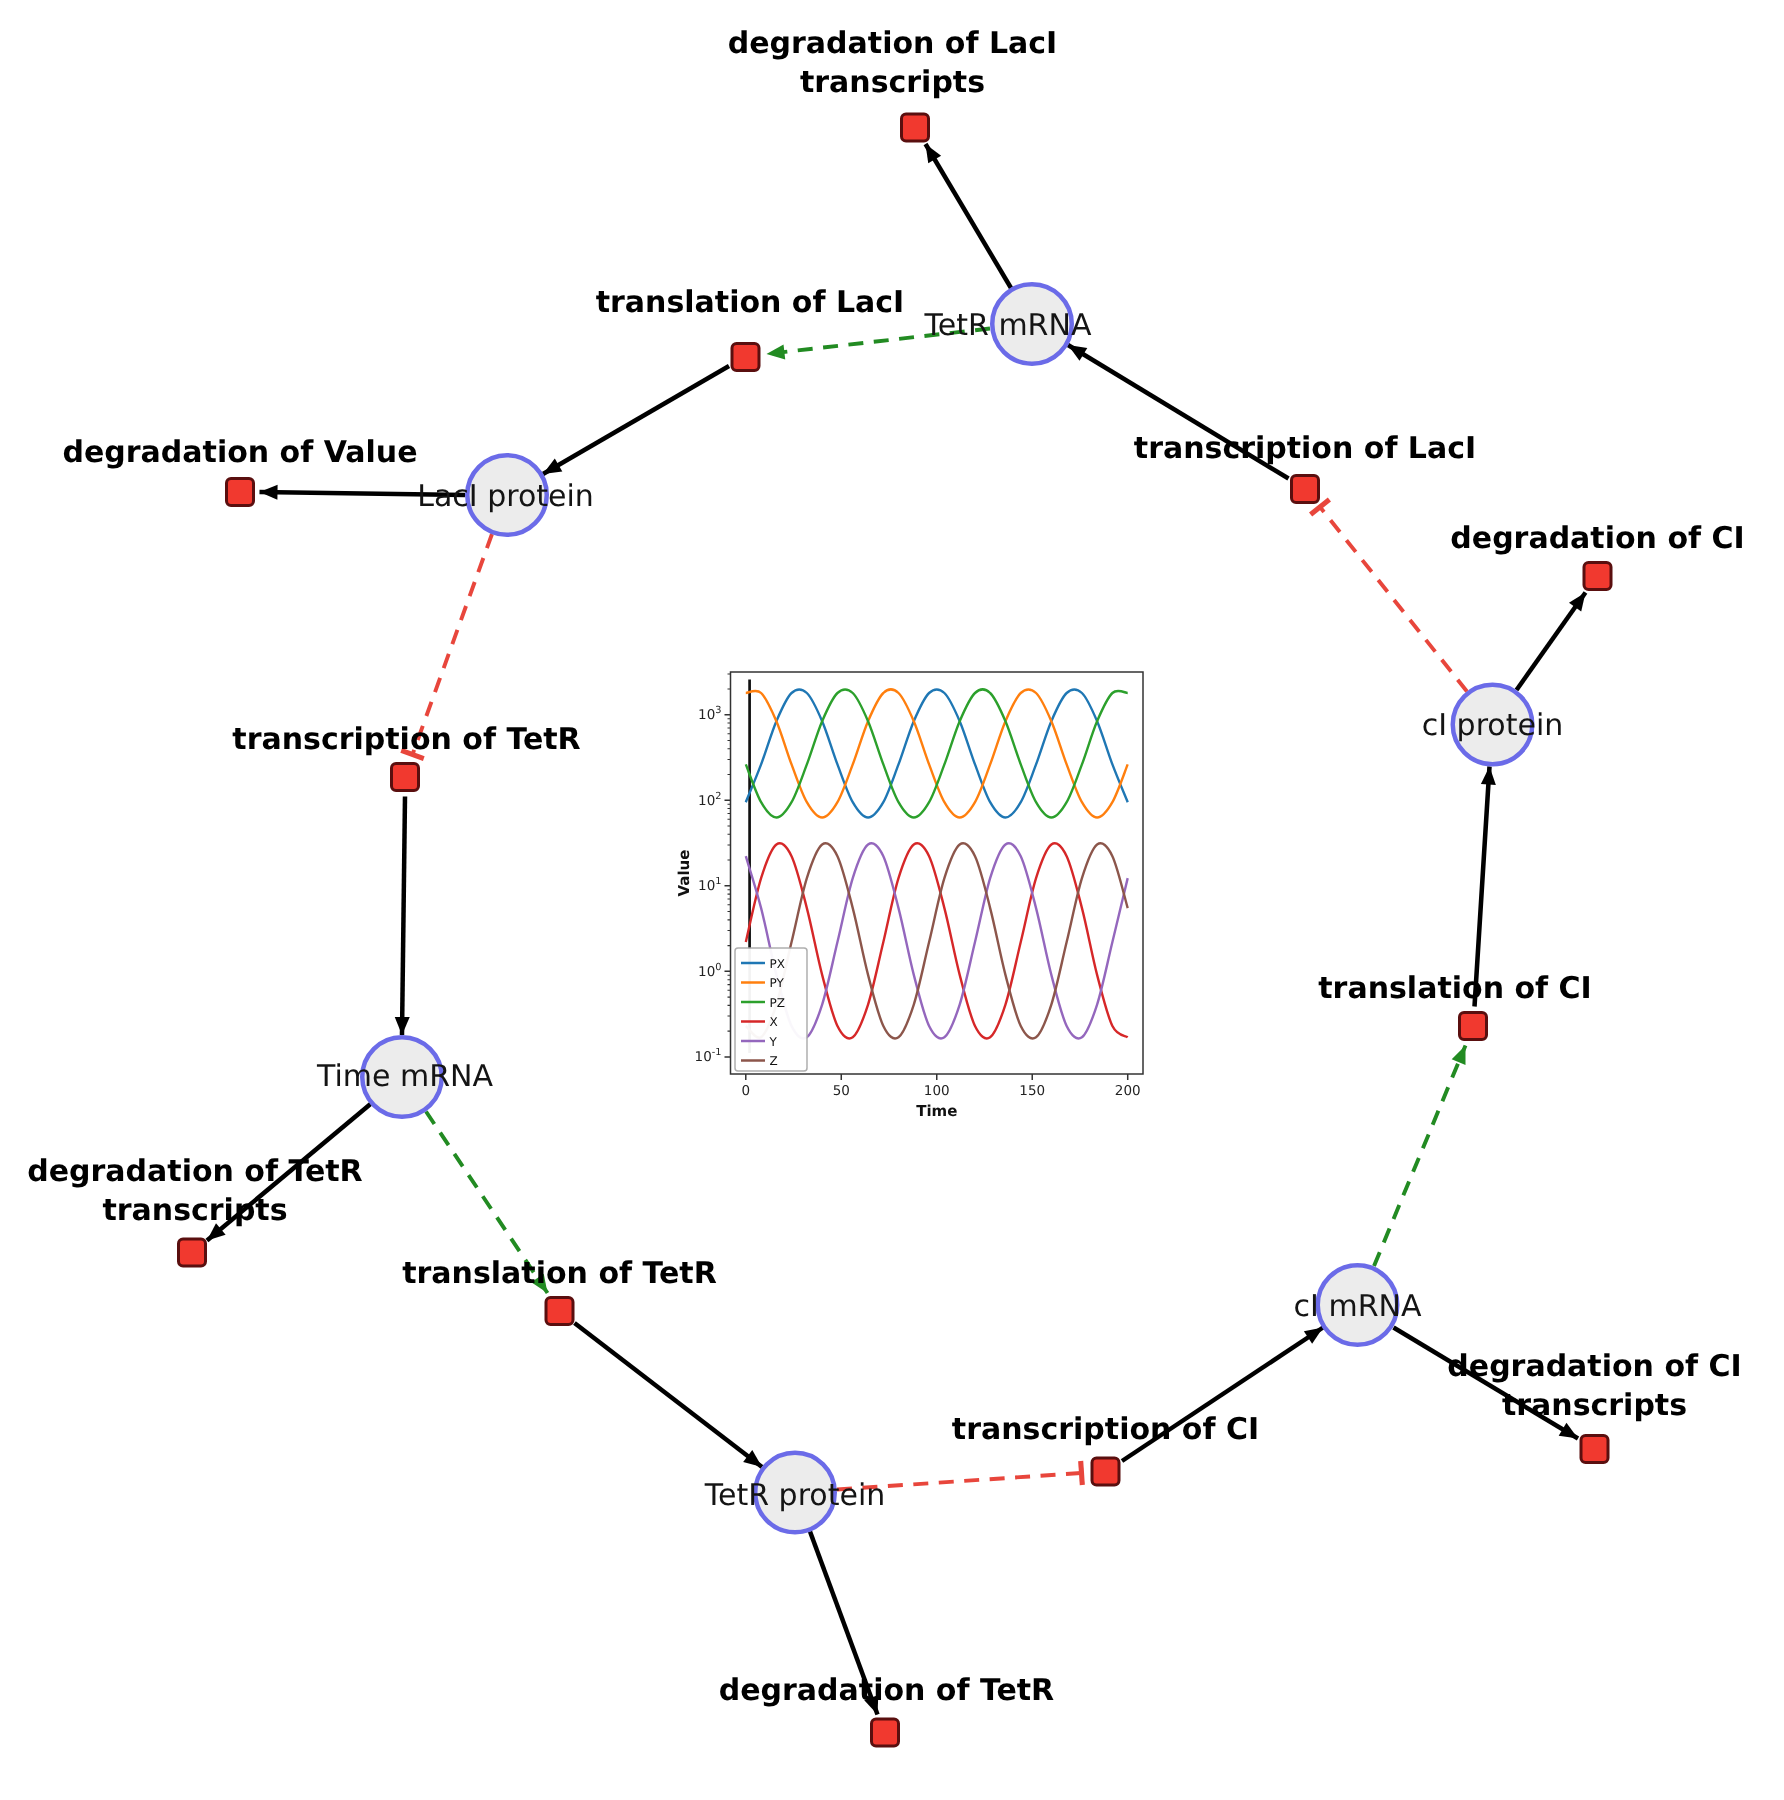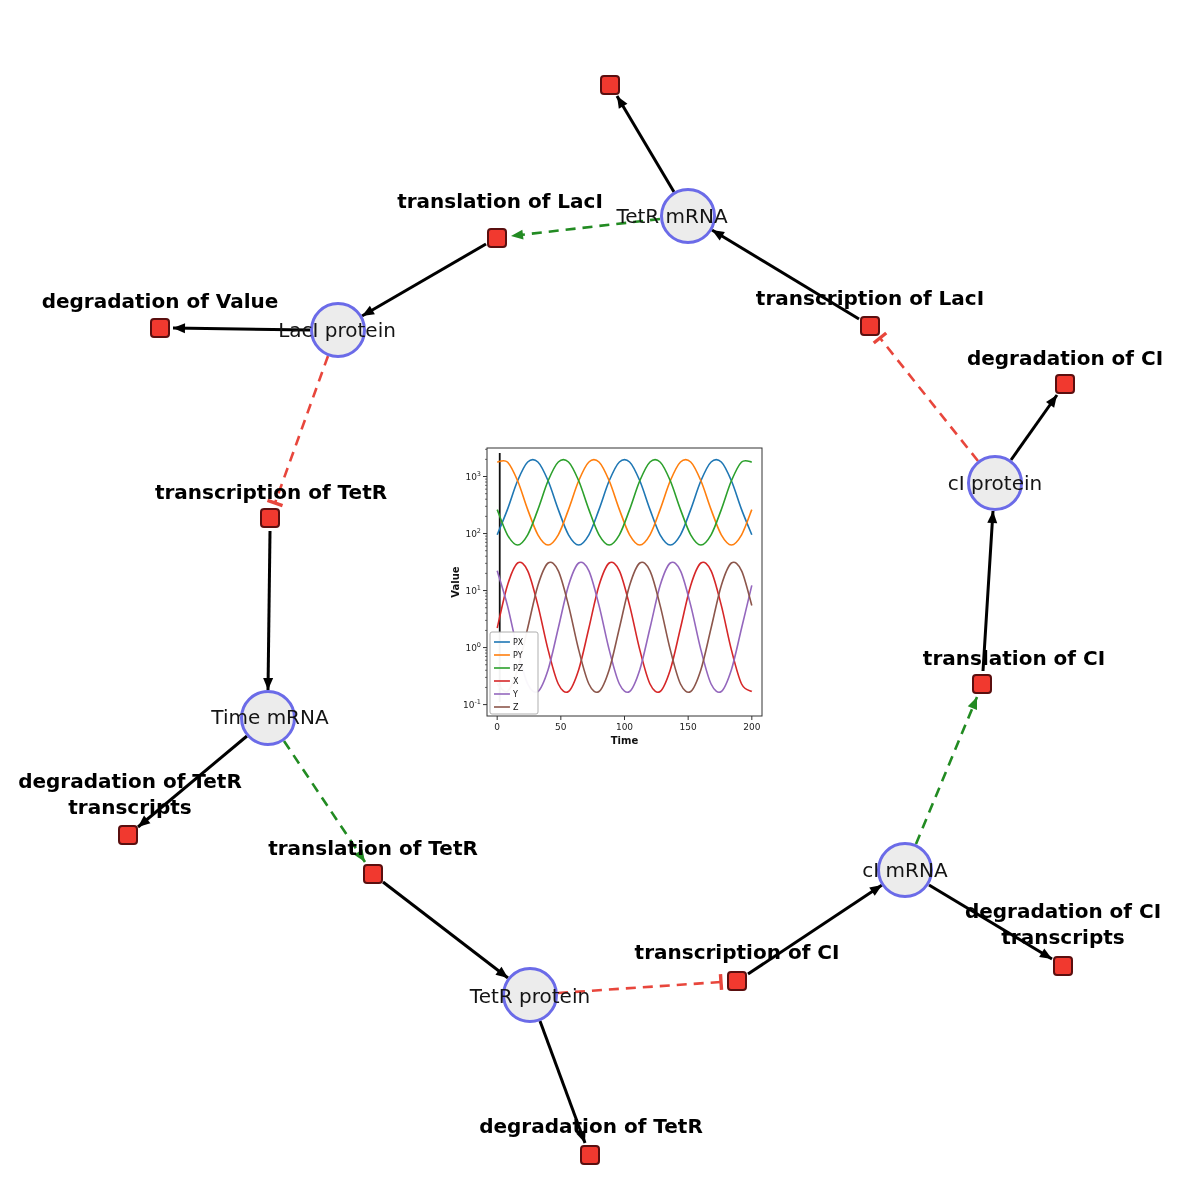--- a/index.html
+++ b/index.html
@@ -77,26 +77,27 @@
   <div class="reaction" style="left:1063px;top:966px;"></div>
   <div class="reaction" style="left:590px;top:1155px;"></div>
 
   <div class="slabel" style="left:672px;top:216px;">TetR mRNA</div>
   <div class="slabel" style="left:337px;top:330px;">LacI protein</div>
   <div class="slabel" style="left:270px;top:717px;">Time mRNA</div>
   <div class="slabel" style="left:530px;top:996px;">TetR protein</div>
   <div class="slabel" style="left:905px;top:870px;">cI mRNA</div>
   <div class="slabel" style="left:995px;top:483px;">cI protein</div>
 
+  <div class="rlabel w2" style="left:595px;top:42px;">degradation of LacI transcripts</div>
   <div class="rlabel" style="left:500px;top:201px;">translation of LacI</div>
   <div class="rlabel" style="left:870px;top:298px;">transcription of LacI</div>
   <div class="rlabel" style="left:160px;top:301px;">degradation of Value</div>
   <div class="rlabel" style="left:271px;top:492px;text-align:center;">transcription of TetR</div>
   <div class="rlabel" style="left:1065px;top:358px;">degradation of CI</div>
-  <div class="rlabel" style="left:1014px;top:658px;text-align:center;">translation of CI</div>
+  <div class="rlabel" style="left:970px;top:658px;text-align:center;">translation of CI</div>
   <div class="rlabel w2" style="left:130px;top:794px;">degradation of TetR transcripts</div>
   <div class="rlabel" style="left:373px;top:848px;">translation of TetR</div>
   <div class="rlabel" style="left:737px;top:952px;">transcription of CI</div>
   <div class="rlabel w2" style="left:1063px;top:924px;">degradation of CI transcripts</div>
   <div class="rlabel" style="left:591px;top:1126px;">degradation of TetR</div>
 
   <div id="inset">
     <svg id="chart-svg" width="345" height="325">
         <defs>
           <clipPath id="plotclip">

